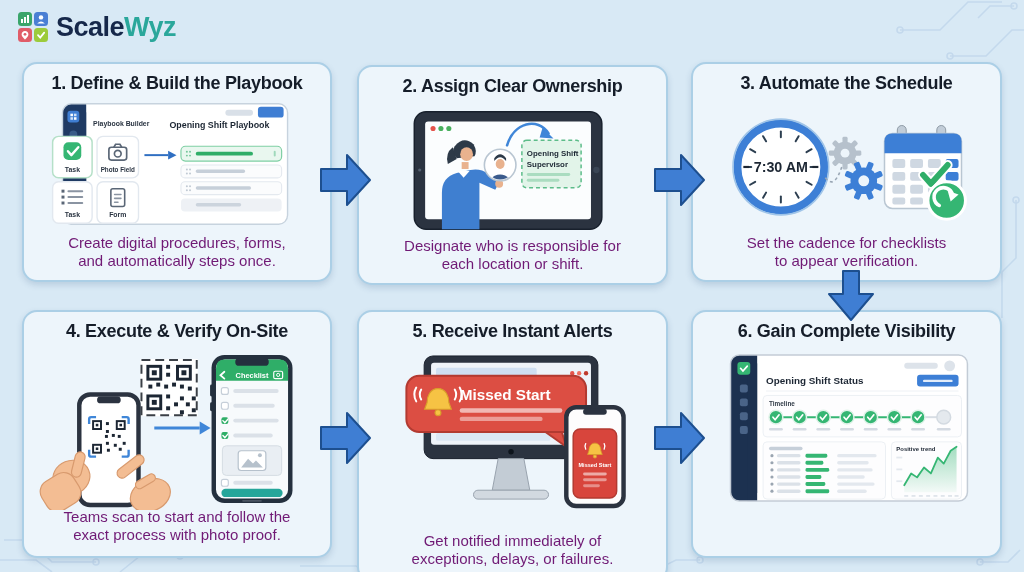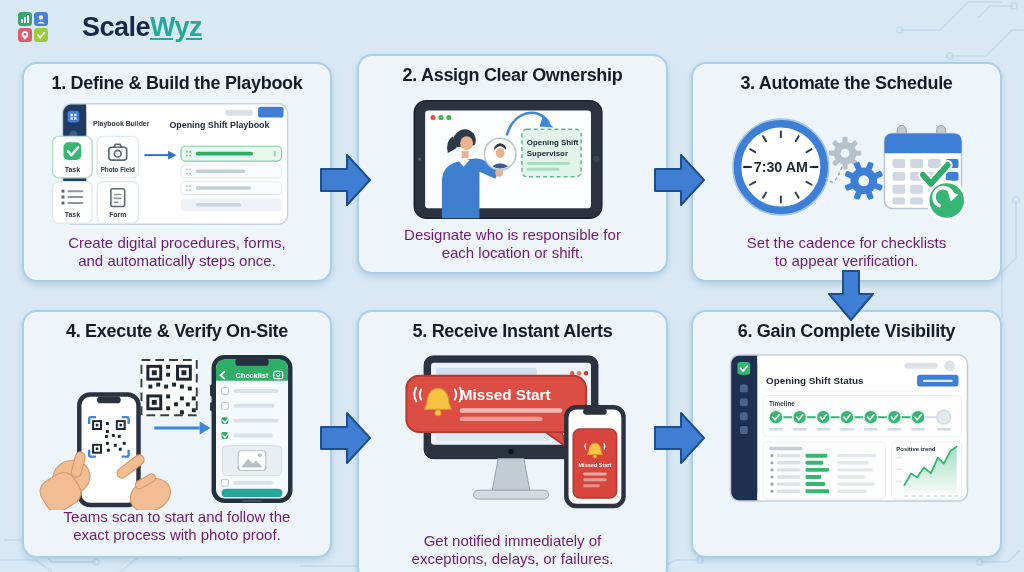--- a/index.html
+++ b/index.html
@@ -3,35 +3,35 @@
 <meta charset="utf-8">
 <style>
   html,body{margin:0;padding:0;}
   body{font-family:"Liberation Sans",sans-serif;}
   .canvas{position:relative;width:1024px;height:572px;background:#d8e9f5;overflow:hidden;}
   .bgsvg{position:absolute;left:0;top:0;}
   .logo{position:absolute;left:18px;top:12px;display:flex;align-items:center;gap:8px;}
   .logo-grid{display:grid;grid-template-columns:14px 14px;grid-template-rows:14px 14px;gap:2px;}
   .logo-sq{border-radius:3.5px;display:flex;align-items:center;justify-content:center;}
   .logo-text{font-size:27px;font-weight:bold;letter-spacing:-0.5px;line-height:30px;}
-  .logo-text .p1{color:#16284a;margin-left:26px;}
-  .logo-text .p2{color:#2aa79b;text-decoration:underline;}
+  .logo-text .p1{color:#16284a;}
+  .logo-text .p2{color:#2aa79b;}
   .card{position:absolute;box-sizing:border-box;background:#edf5fb;border:2px solid #abcfe6;
         border-radius:15px;box-shadow:0 3px 6px rgba(45,85,125,.18);}
   .card-title{margin-top:9px;text-align:center;font-size:18px;font-weight:bold;
               letter-spacing:-0.3px;color:#151d29;}
   .caption{position:absolute;left:0;right:0;text-align:center;font-size:15px;
            line-height:1.24;color:#701a75;}
   .row1 .caption{bottom:9px;}
   .row2 .caption{bottom:11px;}
   .art{position:absolute;left:0;width:100%;}
   .row1 .art{top:34px;height:134px;}
   .row2 .art{top:38px;height:160px;}
   .c1{left:22px;top:62px;width:310px;height:220px;}
-  .c2{left:357px;top:54px;width:311px;height:220px;}
+  .c2{left:357px;top:65px;width:311px;height:220px;}
   .c3{left:691px;top:62px;width:311px;height:220px;}
   .c4{left:22px;top:310px;width:310px;height:248px;}
   .c5{left:357px;top:310px;width:311px;height:272px;}
   .c6{left:691px;top:310px;width:311px;height:248px;}
   .connector{position:absolute;}
   svg text{font-family:"Liberation Sans",sans-serif;}
 </style>
 </head>
 <body>
 

